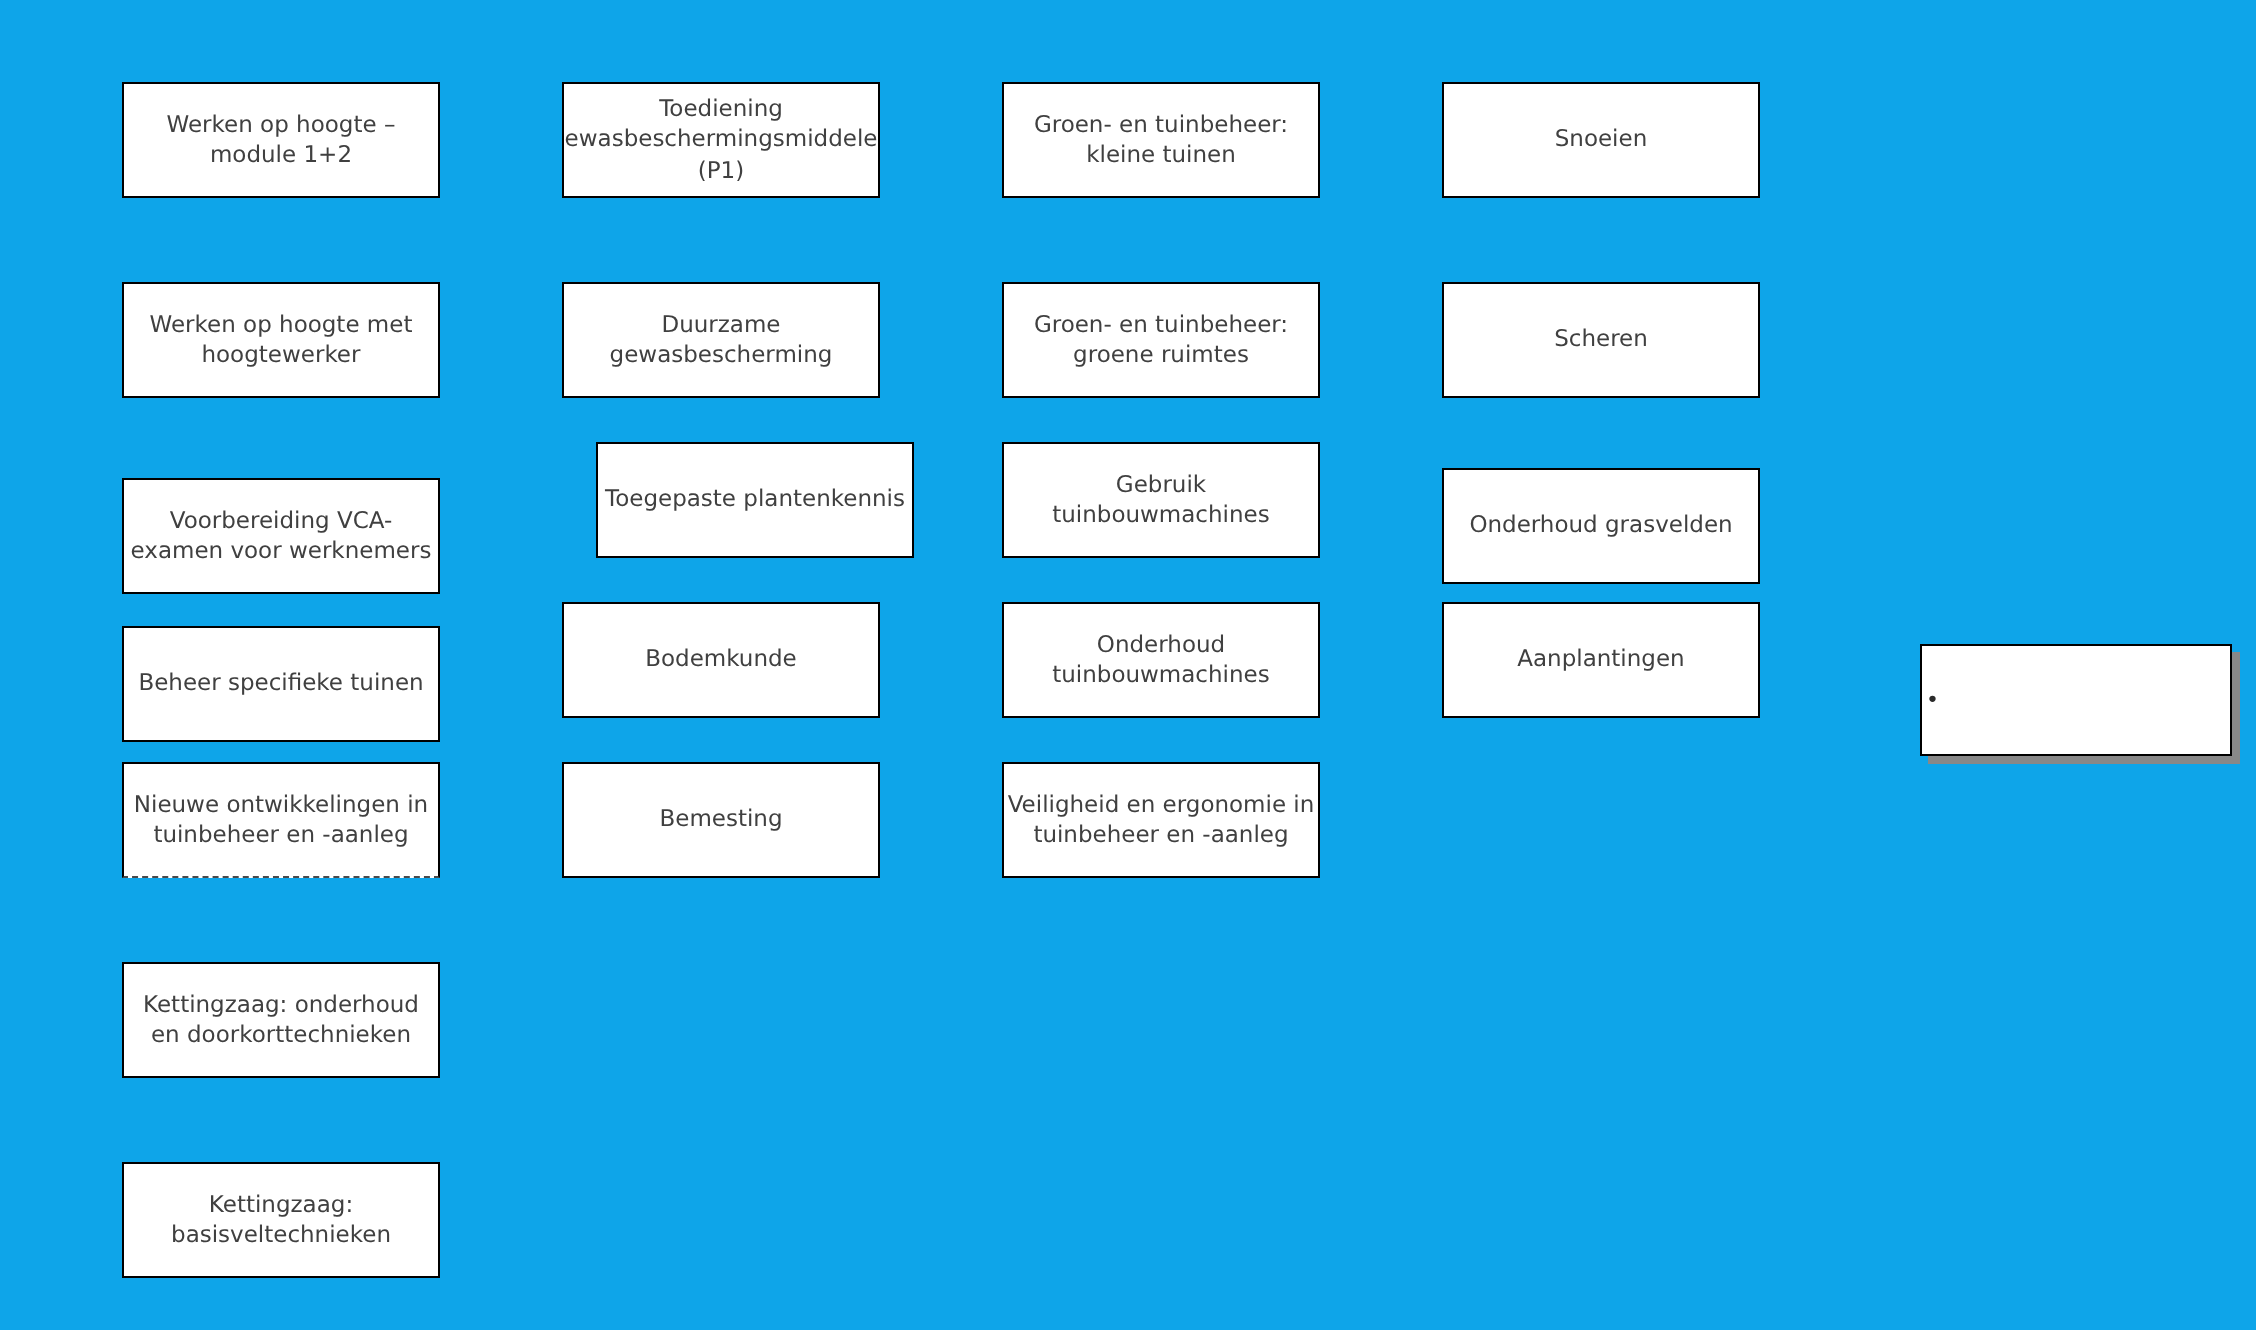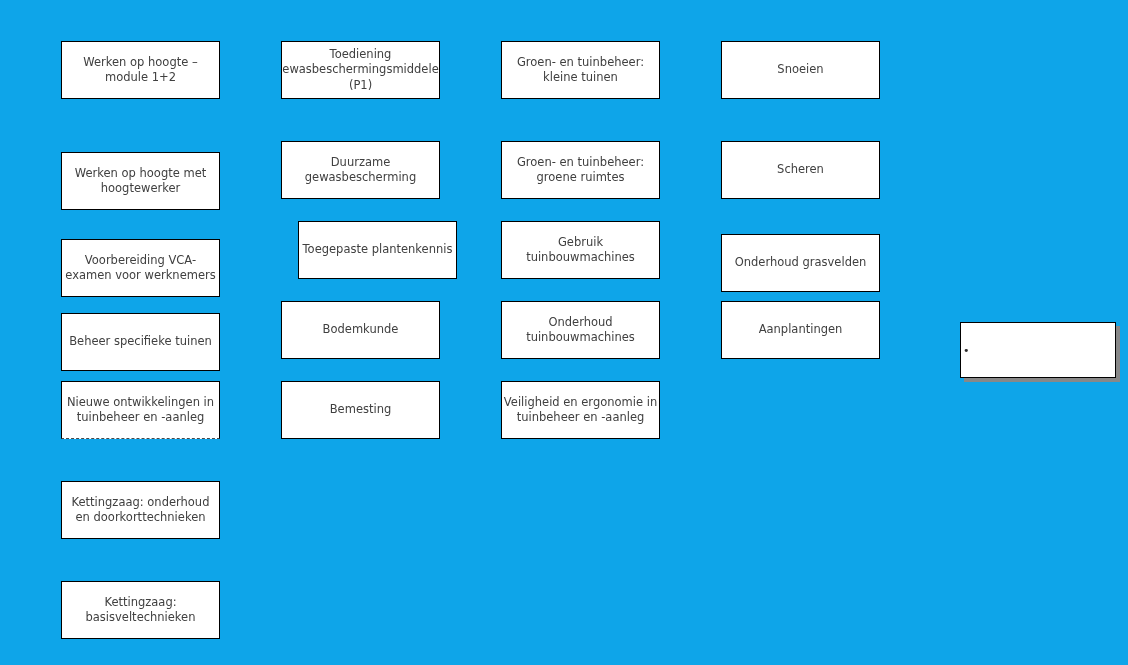--- a/index.html
+++ b/index.html
@@ -67,21 +67,21 @@
 </style>
 </head>
 <body>
 
 <div id="stage">
 
   <div id="module-grid">
       <div class="module-box" style="left: 61px; top: 41px;">
         <span>Werken op hoogte – module 1+2</span>
       </div>
-      <div class="module-box" style="left: 61px; top: 152px;">
+      <div class="module-box" style="left: 61px; top: 141px;">
         <span>Werken op hoogte met hoogtewerker</span>
       </div>
       <div class="module-box" style="left: 61px; top: 239px;">
         <span>Voorbereiding VCA-examen voor werknemers</span>
       </div>
       <div class="module-box" style="left: 61px; top: 313px;">
         <span>Beheer specifieke tuinen</span>
       </div>
       <div class="module-box dashed-bottom" style="left: 61px; top: 381px;">
         <span>Nieuwe ontwikkelingen in tuinbeheer en -aanleg</span>

